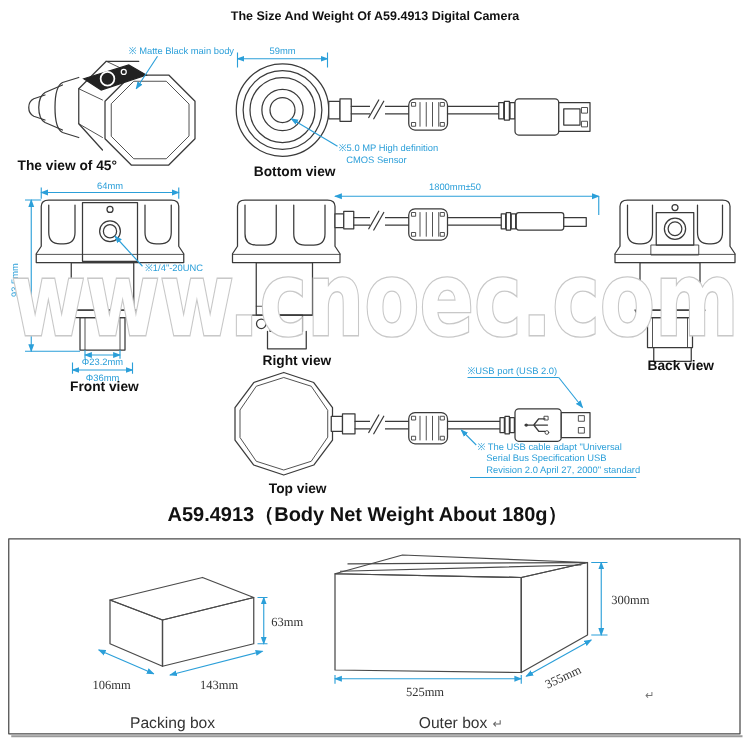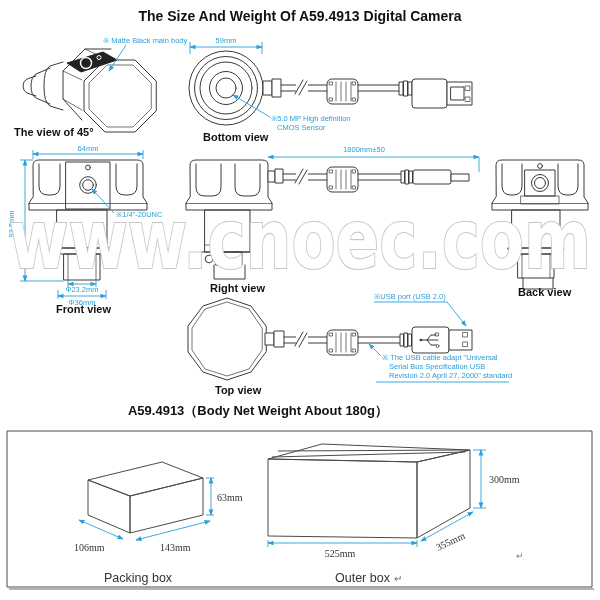--- a/index.html
+++ b/index.html
@@ -1,21 +1,21 @@
 <!DOCTYPE html>
 <html><head>
 <meta charset="utf-8">
 <style>
   html,body{margin:0;padding:0;background:#fff;}
   .page{position:relative;width:600px;height:600px;background:#fff;overflow:hidden;
         font-family:"Liberation Sans",sans-serif;}
   .title{position:absolute;top:8px;left:0;width:600px;text-align:center;
-         font-size:14px;font-weight:bold;color:#111;}
+         font-size:10px;font-weight:bold;color:#111;}
   .subtitle{position:absolute;top:402px;left:0;width:516px;text-align:center;
-            font-size:13px;font-weight:bold;color:#111;}
+            font-size:16px;font-weight:bold;color:#111;padding-left:36px;}
   svg{position:absolute;left:0;}
   svg text{font-family:"Liberation Sans",sans-serif;}
   .ln{stroke:#3a3a3a;fill:none;stroke-width:1;stroke-linejoin:round;stroke-linecap:round;}
   .lnf{stroke:#3a3a3a;fill:#fff;stroke-width:1;stroke-linejoin:round;}
   .thin{stroke-width:.7;}
   .dim{stroke:#2b9fd9;fill:none;stroke-width:.9;}
   .dtx{fill:#2b9fd9;font-size:7.5px;}
   .vlbl{font-weight:bold;font-size:11px;fill:#111;}
   .stx{font-family:"Liberation Serif",serif;font-size:10px;fill:#333;}
   .blbl{font-size:12.5px;fill:#333;}

